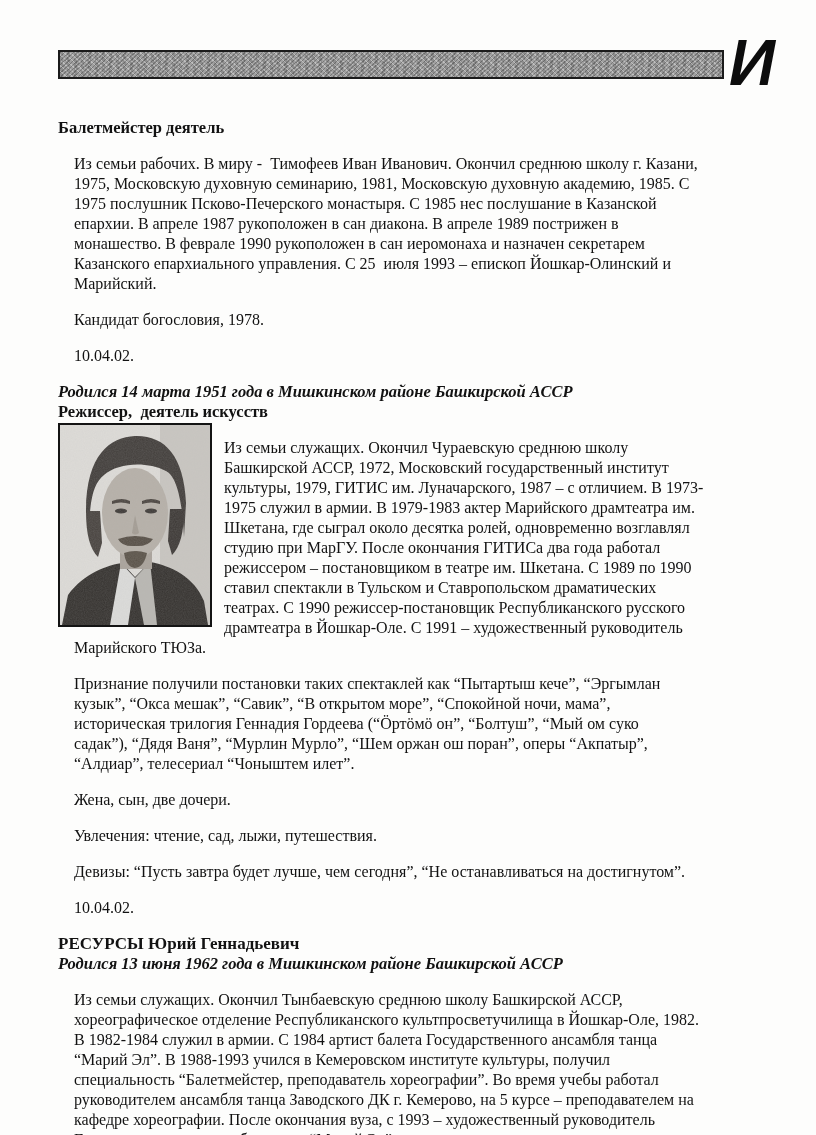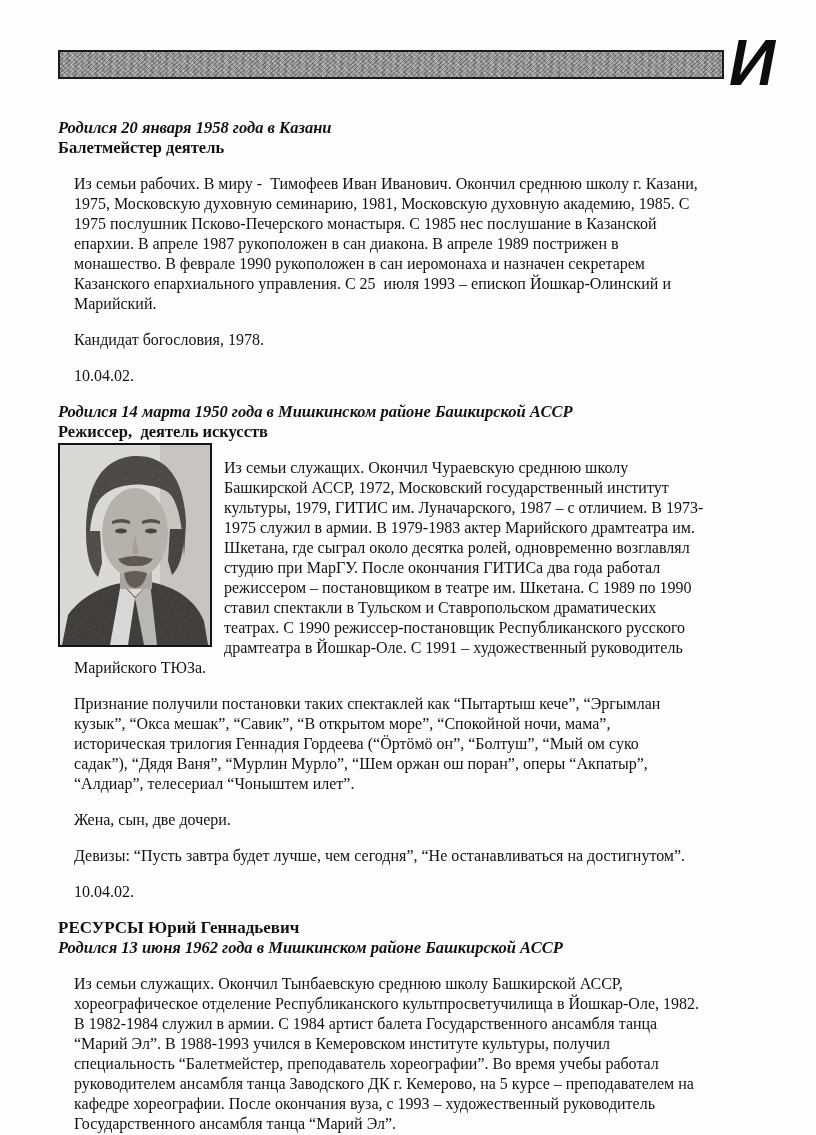--- a/index.html
+++ b/index.html
@@ -88,35 +88,34 @@
 <div class="page">
 
   <header>
     <div class="rule-bar speckle"></div>
     <div class="section-letter">И</div>
   </header>
 
   <main>
 
     <section class="entry">
-      <p class="entry-born">Родился 20 января 1958 года в Казани</p>
       <p class="entry-role">Балетмейстер деятель</p>
       <p class="para">Из семьи рабочих. В миру -  Тимофеев Иван Иванович. Окончил среднюю школу г. Казани,
 1975, Московскую духовную семинарию, 1981, Московскую духовную академию, 1985. С
 1975 послушник Псково-Печерского монастыря. С 1985 нес послушание в Казанской
 епархии. В апреле 1987 рукоположен в сан диакона. В апреле 1989 пострижен в
 монашество. В феврале 1990 рукоположен в сан иеромонаха и назначен секретарем
 Казанского епархиального управления. С 25  июля 1993 – епископ Йошкар-Олинский и
 Марийский.</p>
       <p class="para">Кандидат богословия, 1978.</p>
       <p class="para">10.04.02.</p>
     </section>
 
     <section class="entry">
-      <p class="entry-born">Родился 14 марта 1950 года в Мишкинском районе Башкирской АССР</p>
+      <p class="entry-born">Родился 14 марта 1951 года в Мишкинском районе Башкирской АССР</p>
       <p class="entry-role">Режиссер,  деятель искусств</p>
 
       <div class="portrait">
         <svg viewBox="0 0 150 200" preserveAspectRatio="none">
           <defs>
             <filter id="grain" x="0" y="0" width="100%" height="100%">
               <feTurbulence type="fractalNoise" baseFrequency="0.9" numOctaves="2" result="n"></feTurbulence>
               <feColorMatrix in="n" type="matrix" values="0 0 0 0 0.5  0 0 0 0 0.5  0 0 0 0 0.5  0 0 0 0.9 0"></feColorMatrix>
               <feComposite operator="in" in2="SourceGraphic"></feComposite>
             </filter>
@@ -163,20 +162,21 @@
 ставил спектакли в Тульском и Ставропольском драматических
 театрах. С 1990 режиссер-постановщик Республиканского русского
 драмтеатра в Йошкар-Оле. С 1991 – художественный руководитель
 Марийского ТЮЗа.</p>
       <p class="para after-photo">Признание получили постановки таких спектаклей как “Пытартыш кече”, “Эргымлан
 кузык”, “Окса мешак”, “Савик”, “В открытом море”, “Спокойной ночи, мама”,
 историческая трилогия Геннадия Гордеева (“Öртöмö он”, “Болтуш”, “Мый ом суко
 садак”), “Дядя Ваня”, “Мурлин Мурло”, “Шем оржан ош поран”, оперы “Акпатыр”,
 “Алдиар”, телесериал “Чоныштем илет”.</p>
       <p class="para">Жена, сын, две дочери.</p>
+      <p class="para">Увлечения: чтение, сад, лыжи, путешествия.</p>
       <p class="para">Девизы: “Пусть завтра будет лучше, чем сегодня”, “Не останавливаться на достигнутом”.</p>
       <p class="para">10.04.02.</p>
     </section>
 
     <section class="entry">
       <h2 class="entry-name">РЕСУРСЫ Юрий Геннадьевич</h2>
       <p class="entry-born">Родился 13 июня 1962 года в Мишкинском районе Башкирской АССР</p>
       <p class="para">Из семьи служащих. Окончил Тынбаевскую среднюю школу Башкирской АССР,
 хореографическое отделение Республиканского культпросветучилища в Йошкар-Оле, 1982.
 В 1982-1984 служил в армии. С 1984 артист балета Государственного ансамбля танца

